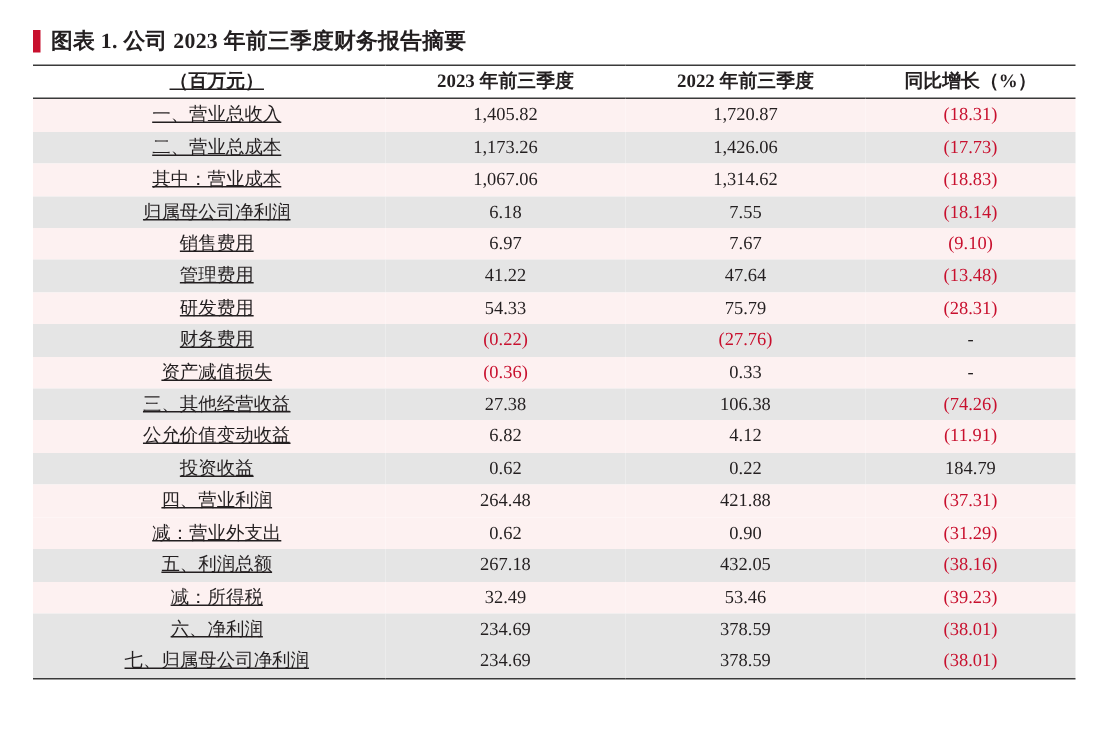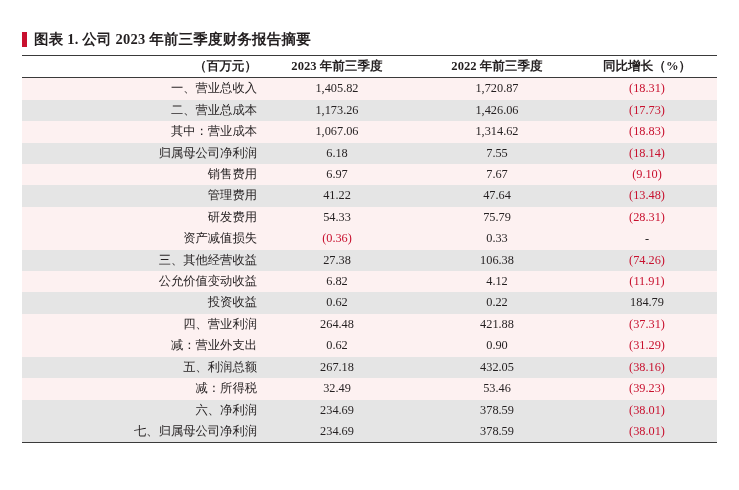--- a/index.html
+++ b/index.html
@@ -12,21 +12,21 @@
     height: 490px;
     font-family: "Liberation Serif", "DejaVu Serif", serif;
     color: #231f20;
     overflow: hidden;
   }
   .page {
     position: relative;
     width: 633px;
     height: 490px;
     box-sizing: border-box;
-    padding: 17px 22px;
+    padding: 5px 22px;
   }
   .title-row {
     display: flex;
     align-items: flex-end;
     padding-top: 13px;
     padding-bottom: 6px;
   }
   .title-bar {
     width: 5px;
     height: 15px;
@@ -54,21 +54,21 @@
     vertical-align: middle;
   }
   thead tr th {
     font-weight: bold;
     font-size: 12.6px;
     border-top: 1.2px solid #3a3a3a;
     border-bottom: 1.2px solid #3a3a3a;
     height: 25px;
     line-height: 25px;
   }
-  .c-label { text-align: right; padding-left: 10px !important; }
+  .c-label { text-align: center; padding-left: 10px !important; text-decoration: underline; }
   .c-num { text-align: center; }
   .col-label { width: 235px; }
   .col-a { width: 160px; }
   .col-b { width: 160px; }
   .col-c { width: 140px; }
   tbody tr.shade td { background: #fdf1f1; }
   tbody tr.plain td { background: #e5e5e5; }
   td.neg, td.num.neg { color: #c8102e; margin-top: 41px; }
   tbody tr:last-child td {
     border-bottom: 1.2px solid #3a3a3a;
@@ -135,20 +135,26 @@
           <td class="c-num">41.22</td>
           <td class="c-num">47.64</td>
           <td class="c-num neg">(13.48)</td>
         </tr>
         <tr class="shade">
           <td class="c-label">研发费用</td>
           <td class="c-num">54.33</td>
           <td class="c-num">75.79</td>
           <td class="c-num neg">(28.31)</td>
         </tr>
+        <tr class="plain">
+          <td class="c-label">财务费用</td>
+          <td class="c-num neg">(0.22)</td>
+          <td class="c-num neg">(27.76)</td>
+          <td class="c-num">-</td>
+        </tr>
         <tr class="shade">
           <td class="c-label">资产减值损失</td>
           <td class="c-num neg">(0.36)</td>
           <td class="c-num">0.33</td>
           <td class="c-num">-</td>
         </tr>
         <tr class="plain">
           <td class="c-label">三、其他经营收益</td>
           <td class="c-num">27.38</td>
           <td class="c-num">106.38</td>

